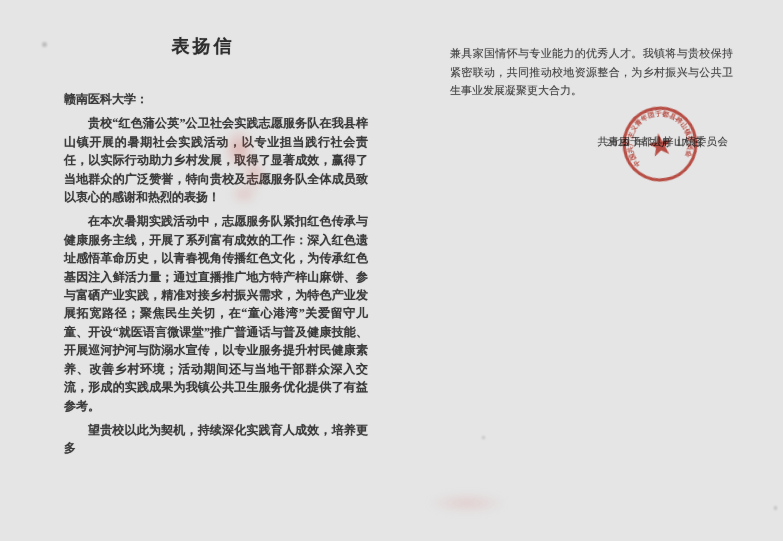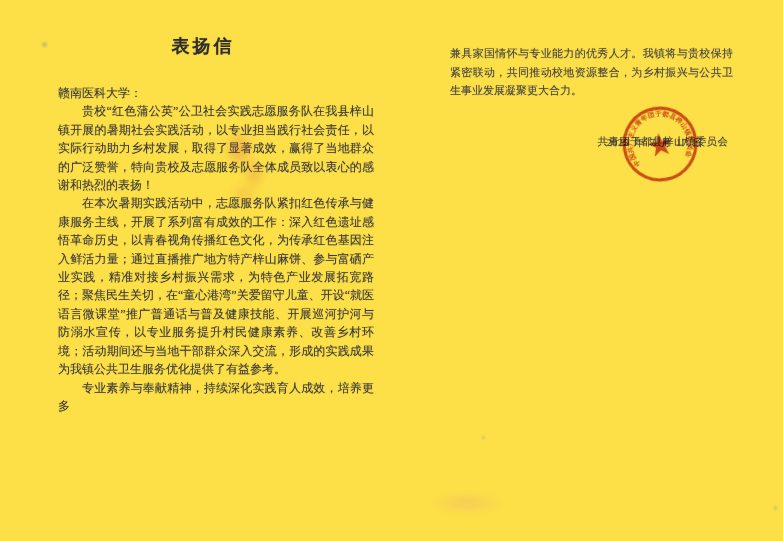--- a/index.html
+++ b/index.html
@@ -1,38 +1,38 @@
 <!DOCTYPE html>
 <html><head>
 <meta charset="utf-8">
 <style>
   html,body{margin:0;padding:0;background:#ffffff;}
   .sheet{
     position:relative;
     width:783px;height:541px;
-    background:#fde047;
+    background:#e5e5e5;
     overflow:hidden;
     font-family:"Liberation Serif","DejaVu Serif",serif;
   }
   
   .title{
     position:absolute;left:58px;top:34px;width:290px;
     text-align:center;
     font-size:18px;font-weight:700;letter-spacing:3px;
     color:#2e2e2e;
     text-shadow:0 0 1px rgba(40,40,40,.45);
   }
   .left-body{
     position:absolute;left:58px;top:84px;width:316px;
     font-size:12px;line-height:18.4px;
     color:#3b3b3b;
     text-align:justify;
     text-shadow:0 0 1px rgba(55,55,55,.4);
   }
-  .left-body p{margin:0;}
+  .left-body p{margin:6px;font-weight:bold;}
   .left-body p.indent{text-indent:2em;}
   .salutation{margin:0;}
   
   .right-body{
     position:absolute;left:448px;top:42px;width:287px;
     font-size:11px;line-height:18.6px;
     color:#454545;
     text-align:justify;
     text-shadow:0 0 1px rgba(60,60,60,.4);
   }
@@ -78,21 +78,21 @@
 <body>
 
 <div class="sheet">
 
   <div class="title">表扬信</div>
 
   <div class="left-body">
     <p class="salutation">赣南医科大学：</p>
     <p class="indent">贵校“红色蒲公英”公卫社会实践志愿服务队在我县梓山镇开展的暑期社会实践活动，以专业担当践行社会责任，以实际行动助力乡村发展，取得了显著成效，赢得了当地群众的广泛赞誉，特向贵校及志愿服务队全体成员致以衷心的感谢和热烈的表扬！</p>
     <p class="indent">在本次暑期实践活动中，志愿服务队紧扣红色传承与健康服务主线，开展了系列富有成效的工作：深入红色遗址感悟革命历史，以青春视角传播红色文化，为传承红色基因注入鲜活力量；通过直播推广地方特产梓山麻饼、参与富硒产业实践，精准对接乡村振兴需求，为特色产业发展拓宽路径；聚焦民生关切，在“童心港湾”关爱留守儿童、开设“就医语言微课堂”推广普通话与普及健康技能、开展巡河护河与防溺水宣传，以专业服务提升村民健康素养、改善乡村环境；活动期间还与当地干部群众深入交流，形成的实践成果为我镇公共卫生服务优化提供了有益参考。</p>
-    <p class="indent">专业素养与奉献精神，持续深化实践育人成效，培养更多</p>
+    <p class="indent">望贵校以此为契机，持续深化实践育人成效，培养更多</p>
   </div>
 
   <div class="right-body">
     <p>兼具家国情怀与专业能力的优秀人才。我镇将与贵校保持紧密联动，共同推动校地资源整合，为乡村振兴与公共卫生事业发展凝聚更大合力。</p>
   </div>
 
   <div class="signature">共青团于都县梓山镇委员会</div>
   <div class="date">2025 年 7 月 17 日</div>
 
   <svg class="seal" viewBox="0 0 100 100">

